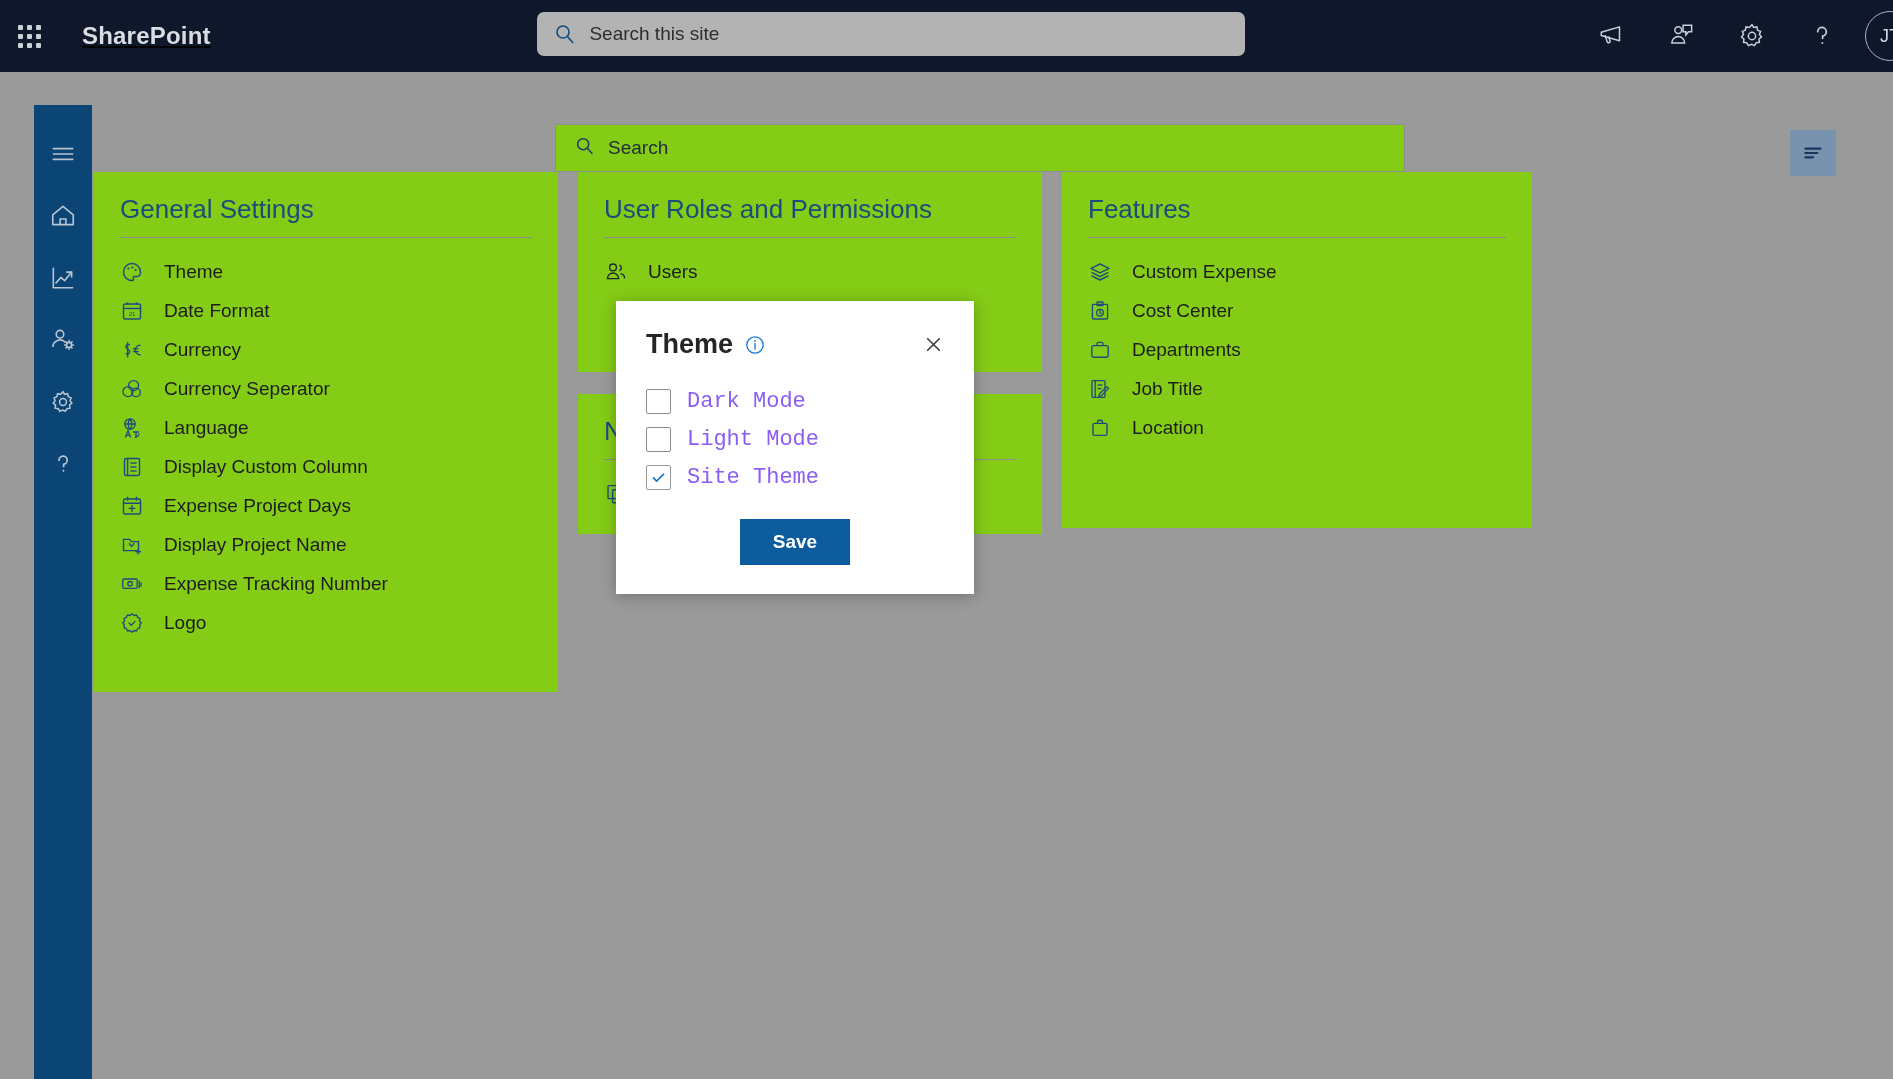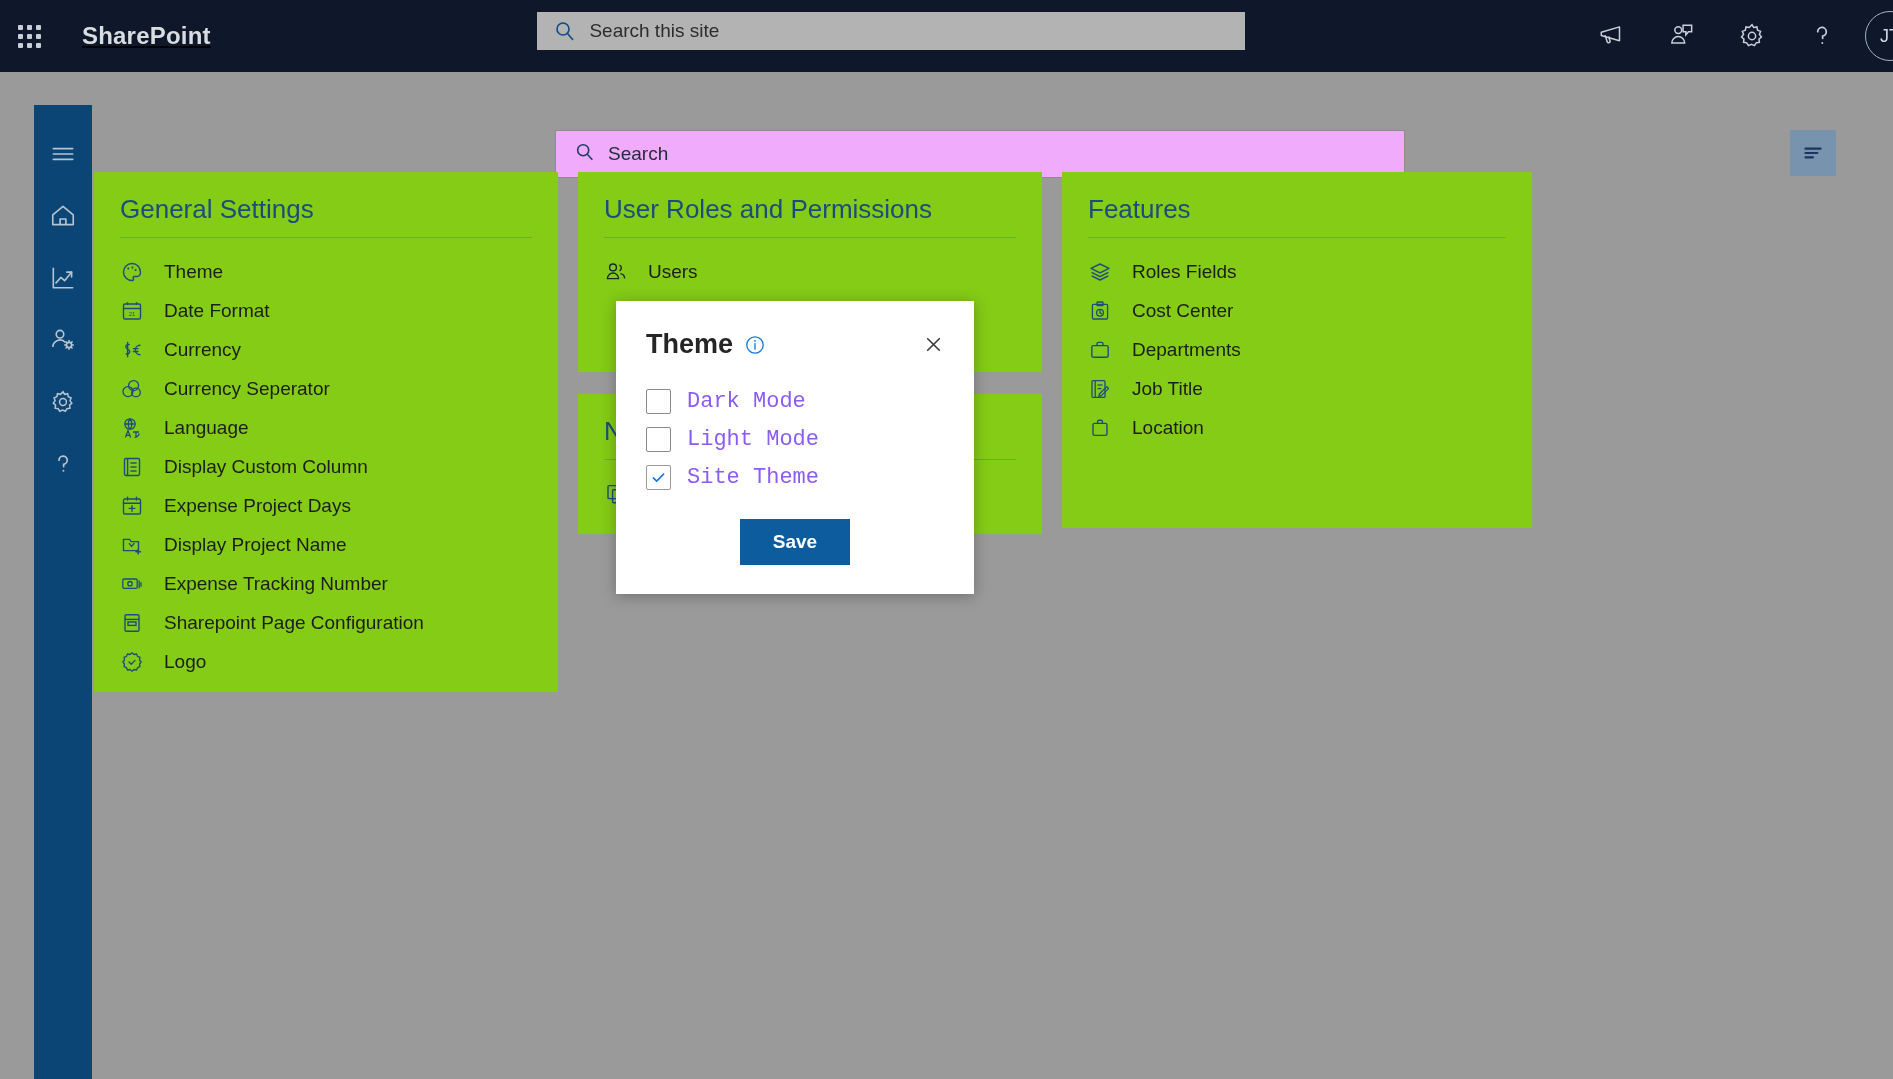--- a/index.html
+++ b/index.html
@@ -30,25 +30,26 @@
   .waffle-grid i { width: 5px; height: 5px; background: #c9cfd6; border-radius: 1px; display:block; }
   .suite-brand {
     color: #d9dde2;
     font-size: 24px; font-weight: bold;
     margin-left: 24px;
     letter-spacing: .2px;
     cursor: pointer;
   }
   .suite-search {
     position: absolute; left: 537px; top: 12px;
-    width: 708px; height: 38px;
+    width: 708px; height: 44px;
     background: #b3b3b3;
     display: flex; align-items: center;
     padding: 2px 16px;
     cursor: text;
+    border-radius: 7px;
   }
   .suite-search .sicon { width: 30px; height: 28px; display:flex; align-items:center; }
   .suite-search input {
     border: none; outline: none; background: transparent;
     font-family: "Liberation Sans", sans-serif;
     font-size: 19px; color: #1b1b1b;
     width: 100%;
     margin-left: 8px;
   }
   .suite-search input::placeholder { color: #2d2d2d; }
@@ -81,23 +82,23 @@
   }
   .rail-item {
     width: 58px; height: 62px;
     display: flex; align-items: center; justify-content: center;
     cursor: pointer;
   }
   .rail-item svg { display:block; }
   
   .content { position: absolute; left: 92px; top: 72px; right: 0; bottom: 0; }
   .content-search {
-    position: absolute; left: 463px; top: 58px;
+    position: absolute; left: 463px; top: 52px;
     width: 850px; height: 48px;
-    background: #f0abfc;
+    background: #84cc16;
     border: 1px solid #8d8d8d;
     display: flex; align-items: center; padding: 0 18px;
     cursor: text;
   }
   .content-search input {
     border: none; outline: none; background: transparent;
     font-family: "Liberation Sans", sans-serif;
     font-size: 19px; color: #1b2733; width: 100%; margin-left: 12px;
   }
   .content-search input::placeholder { color: #232d38; }
@@ -407,30 +408,20 @@
           <svg width="24" height="24" viewBox="0 0 24 24" fill="none" stroke="#1c4c7c" stroke-width="1.3">
             <rect x="2.8" y="7" width="14.4" height="9.4" rx="1.3"></rect>
             <circle cx="10" cy="11.7" r="2.2"></circle>
             <path d="M19.2 8.6 v7.6 M21 10.2 v4.6"></path>
           </svg>
         </span>
         <span class="lbl">Expense Tracking Number</span>
       </li>
       <li>
         <span class="ic">
-          <svg width="24" height="24" viewBox="0 0 24 24" fill="none" stroke="#1c4c7c" stroke-width="1.4">
-            <rect x="5" y="3.8" width="14" height="16.4" rx="1.3"></rect>
-            <line x1="5" y1="8.4" x2="19" y2="8.4"></line>
-            <rect x="8" y="11" width="8" height="3.4"></rect>
-          </svg>
-        </span>
-        <span class="lbl">Sharepoint Page Configuration</span>
-      </li>
-      <li>
-        <span class="ic">
           <svg width="24" height="24" viewBox="0 0 24 24" fill="none" stroke="#1c4c7c" stroke-width="1.3" stroke-linejoin="round">
             <path d="M12 2.8 l2 1.7 2.6-.5 1 2.4 2.4 1 -.5 2.6 1.7 2 -1.7 2 .5 2.6 -2.4 1 -1 2.4 -2.6-.5 -2 1.7 -2-1.7 -2.6 .5 -1-2.4 -2.4-1 .5-2.6 -1.7-2 1.7-2 -.5-2.6 2.4-1 1-2.4 2.6 .5 Z"></path>
             <path d="M9 12 l2.2 2.2 L15 10.4" stroke-linecap="round"></path>
           </svg>
         </span>
         <span class="lbl">Logo</span>
       </li>
     </ul>
   </div>
 
@@ -473,21 +464,21 @@
     <div class="card-rule"></div>
     <ul class="card-list">
       <li>
         <span class="ic">
           <svg width="24" height="24" viewBox="0 0 24 24" fill="none" stroke="#1c4c7c" stroke-width="1.4" stroke-linejoin="round">
             <path d="M12 4 L21 8.4 L12 12.8 L3 8.4 Z"></path>
             <path d="M3.6 12.4 L12 16.6 L20.4 12.4"></path>
             <path d="M3.6 15.8 L12 20 L20.4 15.8"></path>
           </svg>
         </span>
-        <span class="lbl">Roles Fields</span>
+        <span class="lbl">Custom Expense</span>
       </li>
       <li>
         <span class="ic">
           <svg width="24" height="24" viewBox="0 0 24 24" fill="none" stroke="#1c4c7c" stroke-width="1.3">
             <rect x="4.4" y="5.4" width="15.2" height="14.6" rx="1.2"></rect>
             <rect x="9" y="3" width="6" height="3.6" rx=".6"></rect>
             <circle cx="12" cy="13.8" r="3.4"></circle>
             <path d="M12 11.6 v2.2 l1.4 1" stroke-linecap="round"></path>
           </svg>
         </span>

